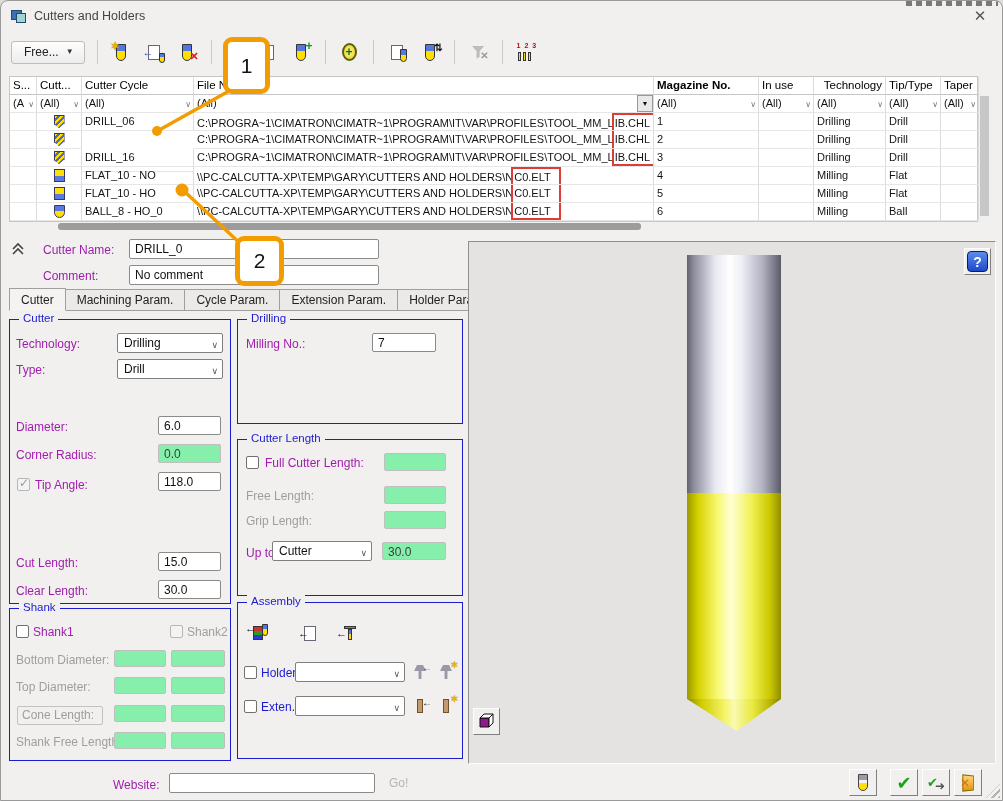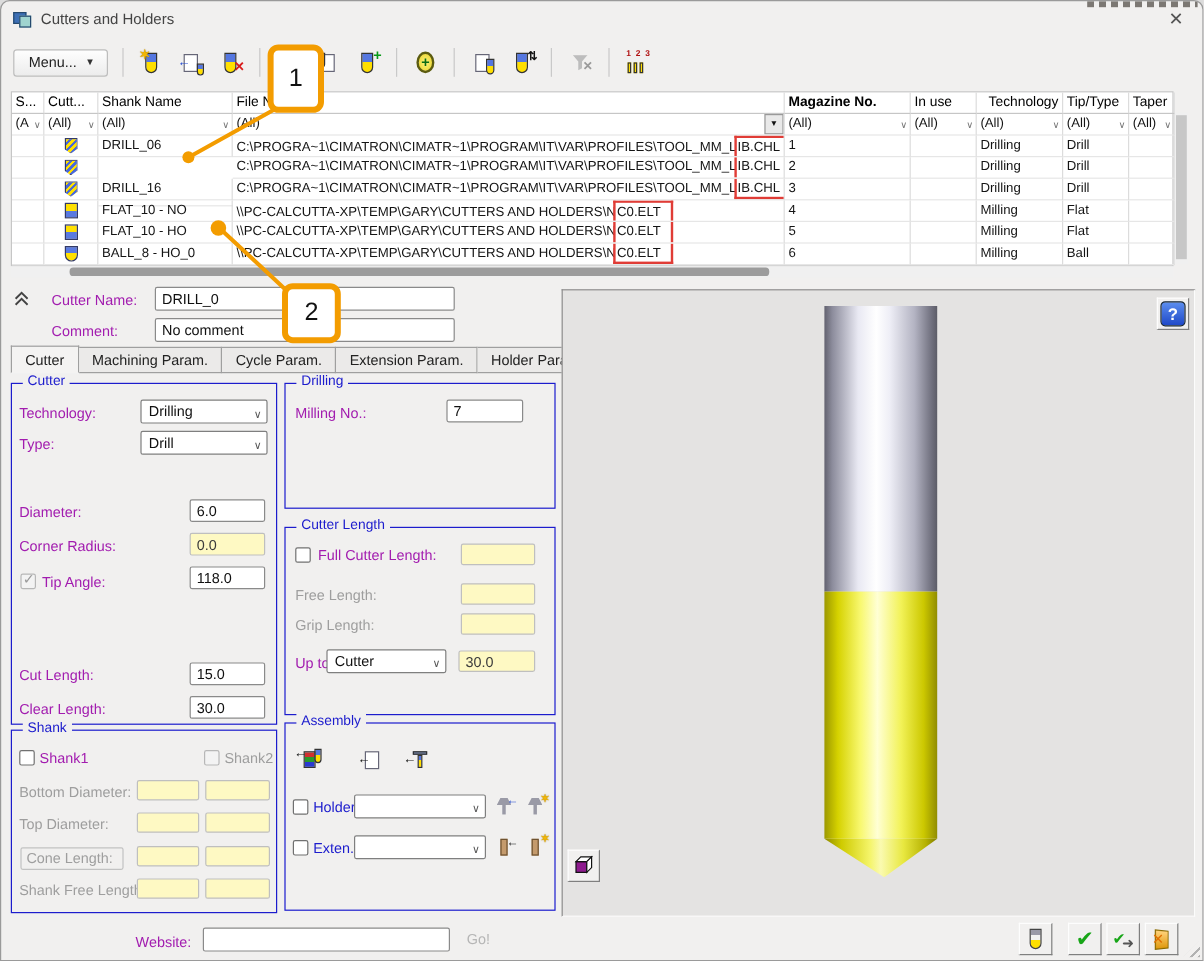--- a/index.html
+++ b/index.html
@@ -54,21 +54,21 @@
   .hl-top{border-top:2px solid #e03c36;}
   .hl-bot{border-bottom:2px solid #e03c36;}
   .hscroll{position:absolute;left:8px;top:221px;width:969px;height:9px;background:#f0f0f0;}
   .hthumb{position:absolute;left:49px;top:1px;width:583px;height:7px;background:#9c9c9c;border-radius:3px;}
   .vscroll{position:absolute;left:978px;top:93px;width:11px;height:126px;background:#f0f0f0;}
   .vthumb{position:absolute;left:1px;top:2px;width:9px;height:120px;background:#c7c7c7;}
   
   .lbl{position:absolute;font-size:12px;color:#a21caf;white-space:nowrap;}
   .dis{color:#9e9e9e;}
   .inp{position:absolute;background:#fff;border:1px solid #8a8a8a;border-radius:2px;font-size:12px;line-height:16px;padding:1px 5px;color:#101010;white-space:nowrap;overflow:hidden;}
-  .inp.off{background:#fef9c3;border-color:#bfbfbf;color:#3c3c3c;}
+  .inp.off{background:#86efac;border-color:#bfbfbf;color:#3c3c3c;}
   .cmb{position:absolute;background:#fff;border:1px solid #7f7f7f;border-radius:2px;font-size:12px;line-height:16px;padding:1px 16px 1px 6px;color:#101010;white-space:nowrap;}
   .cmb .cv{position:absolute;right:4px;top:3px;font-size:9px;color:#555;}
   .cb{position:absolute;width:13px;height:13px;background:#fff;border:1px solid #707070;border-radius:2px;}
   .cb.dcb{border-color:#b7b7b7;background:#f3f3f3;}
   .cb.ck::after{content:"✓";position:absolute;left:1px;top:-3px;font-size:12px;color:#9a9a9a;}
   .tabs{position:absolute;left:8px;top:288px;height:22px;display:flex;}
   .tab{height:22px;padding:3px 11px 0 11px;font-size:12px;border:1px solid #9f9f9f;border-left:none;background:#ebeae9;color:#222;}
   .tab:first-child{border-left:1px solid #9f9f9f;}
   .tab.active{background:#f4f3f2;border-bottom-color:#f4f3f2;height:23px;margin-top:-1px;padding-top:4px;}
   
@@ -122,21 +122,21 @@
     <span class="appicon">
         <span class="b"></span>
         <span class="f"></span>
       </span>
     <span class="titletext">Cutters and Holders</span>
     <span class="closex">✕</span>
   </div>
 
   <div class="toolbar">
     <div class="menu-btn">
-      <span>Menu...</span>
+      <span>Free...</span>
       <span class="caret">▼</span>
     </div>
     <div class="tsep" style="margin-left:12px;"></div>
     <button class="tbtn">
         <span class="cutglyph"></span>
         <span class="bdg star" style="left:3px;top:2px;">✶</span>
       </button>
     <button class="tbtn">
         <span class="pageglyph"></span>
         <span class="bdg blarr" style="left:2px;top:8px;">←</span>
@@ -186,21 +186,21 @@
           <i></i>
           <i></i>
         </span>
       </button>
   </div>
 
   <div id="table">
     <div class="trw" id="thead">
         <div class="tc th" style="width: 27px;">S...</div>
         <div class="tc th" style="width: 45px;">Cutt...</div>
-        <div class="tc th" style="width: 112px;">Shank Name</div>
+        <div class="tc th" style="width: 112px;">Cutter Cycle</div>
         <div class="tc th" style="width: 460px;">File Name</div>
         <div class="tc th" style="width: 105px; font-weight: bold;">Magazine No.</div>
         <div class="tc th" style="width: 55px;">In use</div>
         <div class="tc th" style="width: 72px; text-align: right;">Technology</div>
         <div class="tc th" style="width: 55px;">Tip/Type</div>
         <div class="tc th" style="width: 38px;">Taper</div>
       </div>
     <div class="trw" id="tfilter">
         <div class="tc tf" style="width: 27px;"><span>(A</span><span class="chev">∨</span></div>
         <div class="tc tf" style="width: 45px;"><span>(All)</span><span class="chev">∨</span></div>

